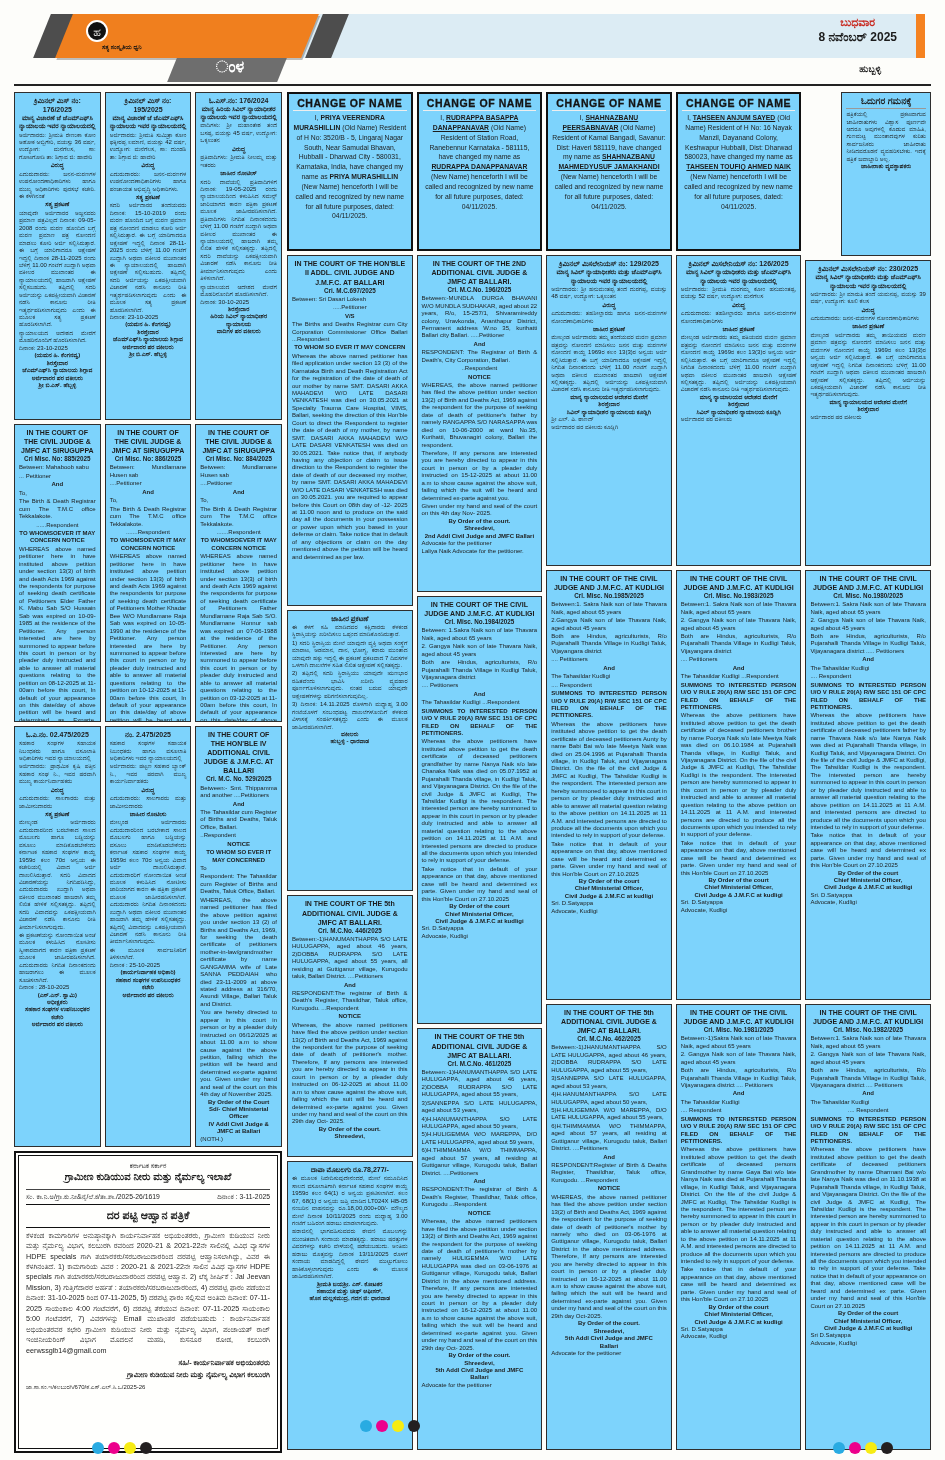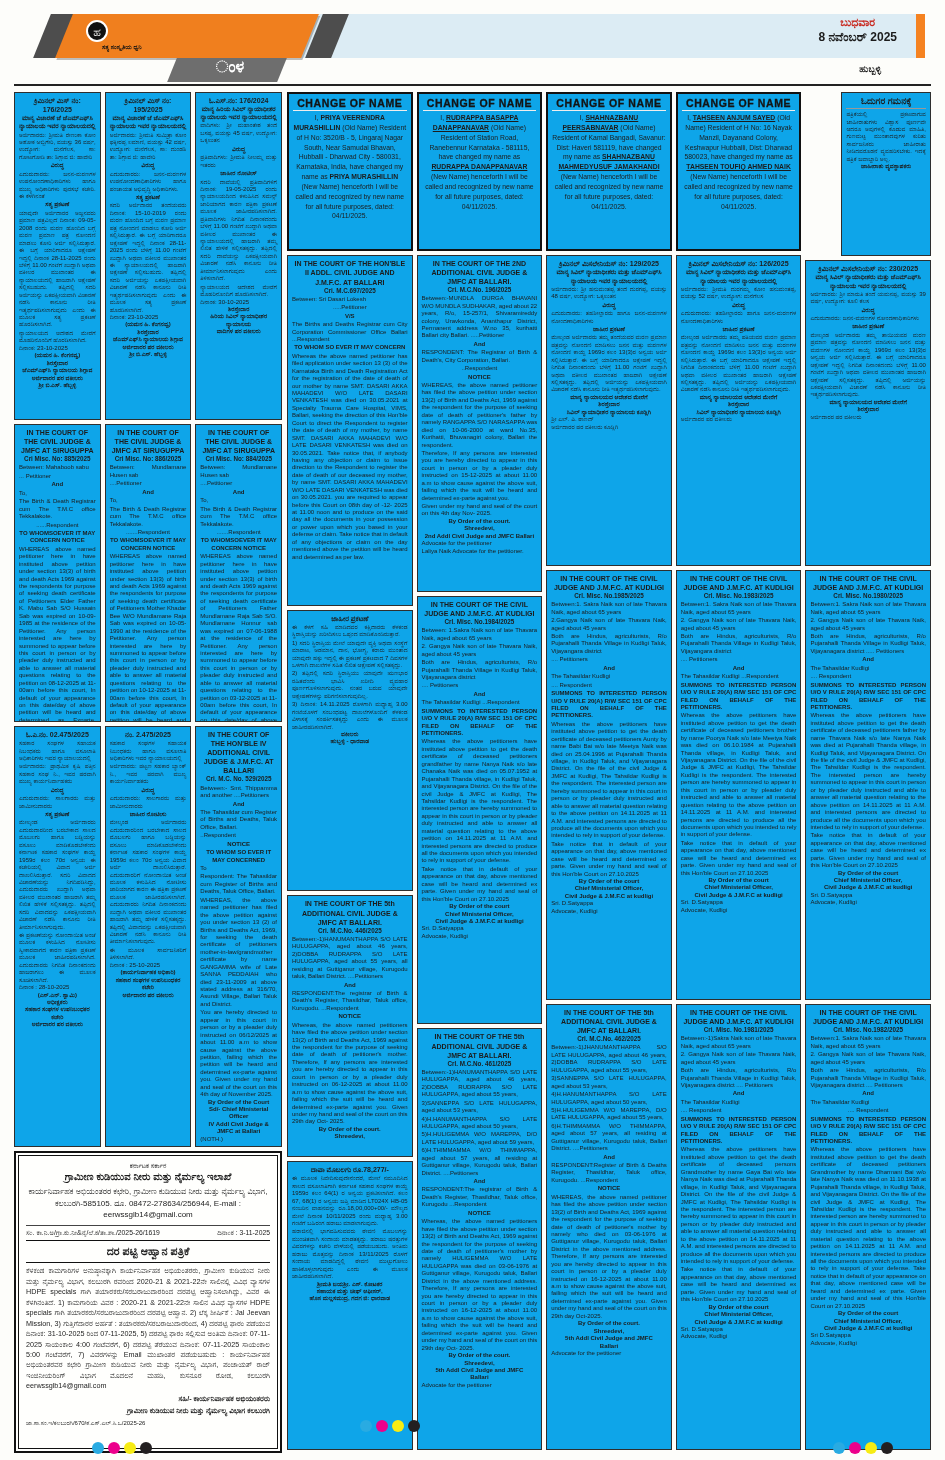--- a/index.html
+++ b/index.html
@@ -24,21 +24,21 @@
   .mh-dt { font-weight:bold; font-size:12px; }
   .mh-city { position:absolute; right:50px; top:56px; font-size:9px; font-weight:bold; }
   
   .cols-area { display:flex; gap:5px; padding-top:6px; height:1368px; }
   .left-wrap { width:268px; flex:none; display:flex; flex-direction:column; }
   .left-cols { display:flex; gap:4px; }
   .left-cols .col { width:109px; }
   .right-cols { flex:1; display:flex; gap:4px; }
   .right-cols .col { flex:1; min-width:0; }
   .col { display:flex; flex-direction:column; }
-  .blk { border:1px solid #2e2e2e; background:#0ea5e9; margin-bottom:4px; padding:3px 4px; overflow:hidden; font-size:6px; line-height:1.24; }
+  .blk { border:1px solid #2e2e2e; background:#7dd3fc; margin-bottom:4px; padding:3px 4px; overflow:hidden; font-size:6px; line-height:1.24; }
   .blk.con { border:2px solid #111; text-align:center; }
   .banner { font-size:10.5px; font-weight:900; letter-spacing:.6px; color:#141414; text-align:center; border-bottom:1px solid #eee; margin-bottom:2px; -webkit-text-stroke:.3px #141414; }
   .conbody { font-size:6.8px; line-height:1.45; text-align:center; }
   .t { text-align:center; font-weight:bold; font-size:6.3px; line-height:1.3; }
   .t.big { font-size:7px; }
   .p { text-align:justify; margin-top:1px; }
   .p.c { text-align:center; }
   .p.bold { font-weight:bold; }
   .f { text-align:center; font-weight:bold; }
   .f.l { text-align:left; font-weight:normal; }
@@ -226,21 +226,20 @@
               <div class="f">Sd/- Chief Ministerial Officer</div>
               <div class="f">IV Addl Civil Judge &amp; JMFC at Ballari</div>
               <div class="f l">(NOTH.)</div>
             </div>
           </div>
         </div>
 
       <div class="ad">
         <div class="g">ಕರ್ನಾಟಕ ಸರ್ಕಾರ</div>
         <div class="d1">ಗ್ರಾಮೀಣ ಕುಡಿಯುವ ನೀರು ಮತ್ತು ನೈರ್ಮಲ್ಯ ಇಲಾಖೆ</div>
-        <div class="d2">ಕಾರ್ಯನಿರ್ವಾಹಕ ಅಭಿಯಂತರರ ಕಛೇರಿ, ಗ್ರಾಮೀಣ ಕುಡಿಯುವ ನೀರು ಮತ್ತು ನೈರ್ಮಲ್ಯ ವಿಭಾಗ, ಕಲಬುರಗಿ-585105. ದೂ. 08472-278634/256944, E-mail : eerwssglb14@gmail.com</div>
         <div class="refrow">
           <span>ಸಂ. ಕಾ.ನಿ.ಅ/ಗ್ರಾ.ಕು.ನೀ&amp;ನೈ/ಲೆ.ಕ/ತಾ.ಶಾ./2025-26/1619</span>
           <span>ದಿನಾಂಕ : 3-11-2025</span>
         </div>
         <div class="ttl">ದರ ಪಟ್ಟಿ ಆಹ್ವಾನ ಪತ್ರಿಕೆ</div>
         <div class="body">ಕೆಳಕಂಡ ಕಾಮಗಾರಿಗಳ ಅನುಷ್ಠಾನಕ್ಕಾಗಿ ಕಾರ್ಯನಿರ್ವಾಹಕ ಅಭಿಯಂತರರು, ಗ್ರಾಮೀಣ ಕುಡಿಯುವ ನೀರು ಮತ್ತು ನೈರ್ಮಲ್ಯ ವಿಭಾಗ, ಕಲಬುರಗಿ ರವರಿಂದ 2020-21 &amp; 2021-22ನೇ ಸಾಲಿನಲ್ಲಿ ವಿವಿಧ ವ್ಯಾಸಗಳ HDPE specials ಗಾಗಿ ತಯಾರಕರು/ಸರಬರಾಜುದಾರರಿಂದ ದರಪಟ್ಟಿ ಆಹ್ವಾನಿಸಲಾಗಿದ್ದು, ವಿವರ ಈ ಕೆಳಗಿನಂತಿದೆ. 1) ಕಾಮಗಾರಿಯ ವಿವರ : 2020-21 &amp; 2021-22ನೇ ಸಾಲಿನ ವಿವಿಧ ವ್ಯಾಸಗಳ HDPE specials ಗಾಗಿ ತಯಾರಕರು/ಸರಬರಾಜುದಾರರಿಂದ ದರಪಟ್ಟಿ ಆಹ್ವಾನ. 2) ಲೆಕ್ಕ ಶೀರ್ಷಿಕೆ : Jal Jeevan Mission, 3) ಗುತ್ತಿಗೆದಾರರ ಅರ್ಹತೆ : ತಯಾರಕರು/ಸರಬರಾಜುದಾರರಿಂದ, 4) ದರಪಟ್ಟಿ ಫಾರಂ ಪಡೆಯುವ ದಿನಾಂಕ: 31-10-2025 ರಿಂದ 07-11-2025, 5) ದರಪಟ್ಟಿ ಫಾರಂ ಸಲ್ಲಿಸುವ ಅಂತಿಮ ದಿನಾಂಕ: 07-11-2025 ಸಾಯಂಕಾಲ 4:00 ಗಂಟೆವರೆಗೆ, 6) ದರಪಟ್ಟಿ ತೆರೆಯುವ ದಿನಾಂಕ: 07-11-2025 ಸಾಯಂಕಾಲ 5:00 ಗಂಟೆವರೆಗೆ, 7) ವಿವರಗಳನ್ನು Email ಮುಖಾಂತರ ಪಡೆಯಬಹುದು : ಕಾರ್ಯನಿರ್ವಾಹಕ ಅಭಿಯಂತರವರ ಕಛೇರಿ ಗ್ರಾಮೀಣ ಕುಡಿಯುವ ನೀರು ಮತ್ತು ನೈರ್ಮಲ್ಯ ವಿಭಾಗ, ಪಂಚಾಯತ್ ರಾಜ್ ಇಂಜಿನೀಯರಿಂಗ್ ವಿಭಾಗ ಮೊದಲನೆ ಮಹಡಿ, ಕುಸನೂರ ರೋಡ, ಕಲಬುರಗಿ eerwssglb14@gmail.com</div>
         <div class="sig">ಸಹಿ/- ಕಾರ್ಯನಿರ್ವಾಹಕ ಅಭಿಯಂತರರು</div>
         <div class="sig">ಗ್ರಾಮೀಣ ಕುಡಿಯುವ ನೀರು ಮತ್ತು ನೈರ್ಮಲ್ಯ ವಿಭಾಗ ಕಲಬುರಗಿ</div>
         <div class="fref">ಜಾ.ಸಾ.ಸಂ.ಇ/ಕಲಬುರಗಿ/670/ಕೆ.ಎಸ್.ಎಲ್.ಸಿ.ಒ/2025-26</div>
       </div>

